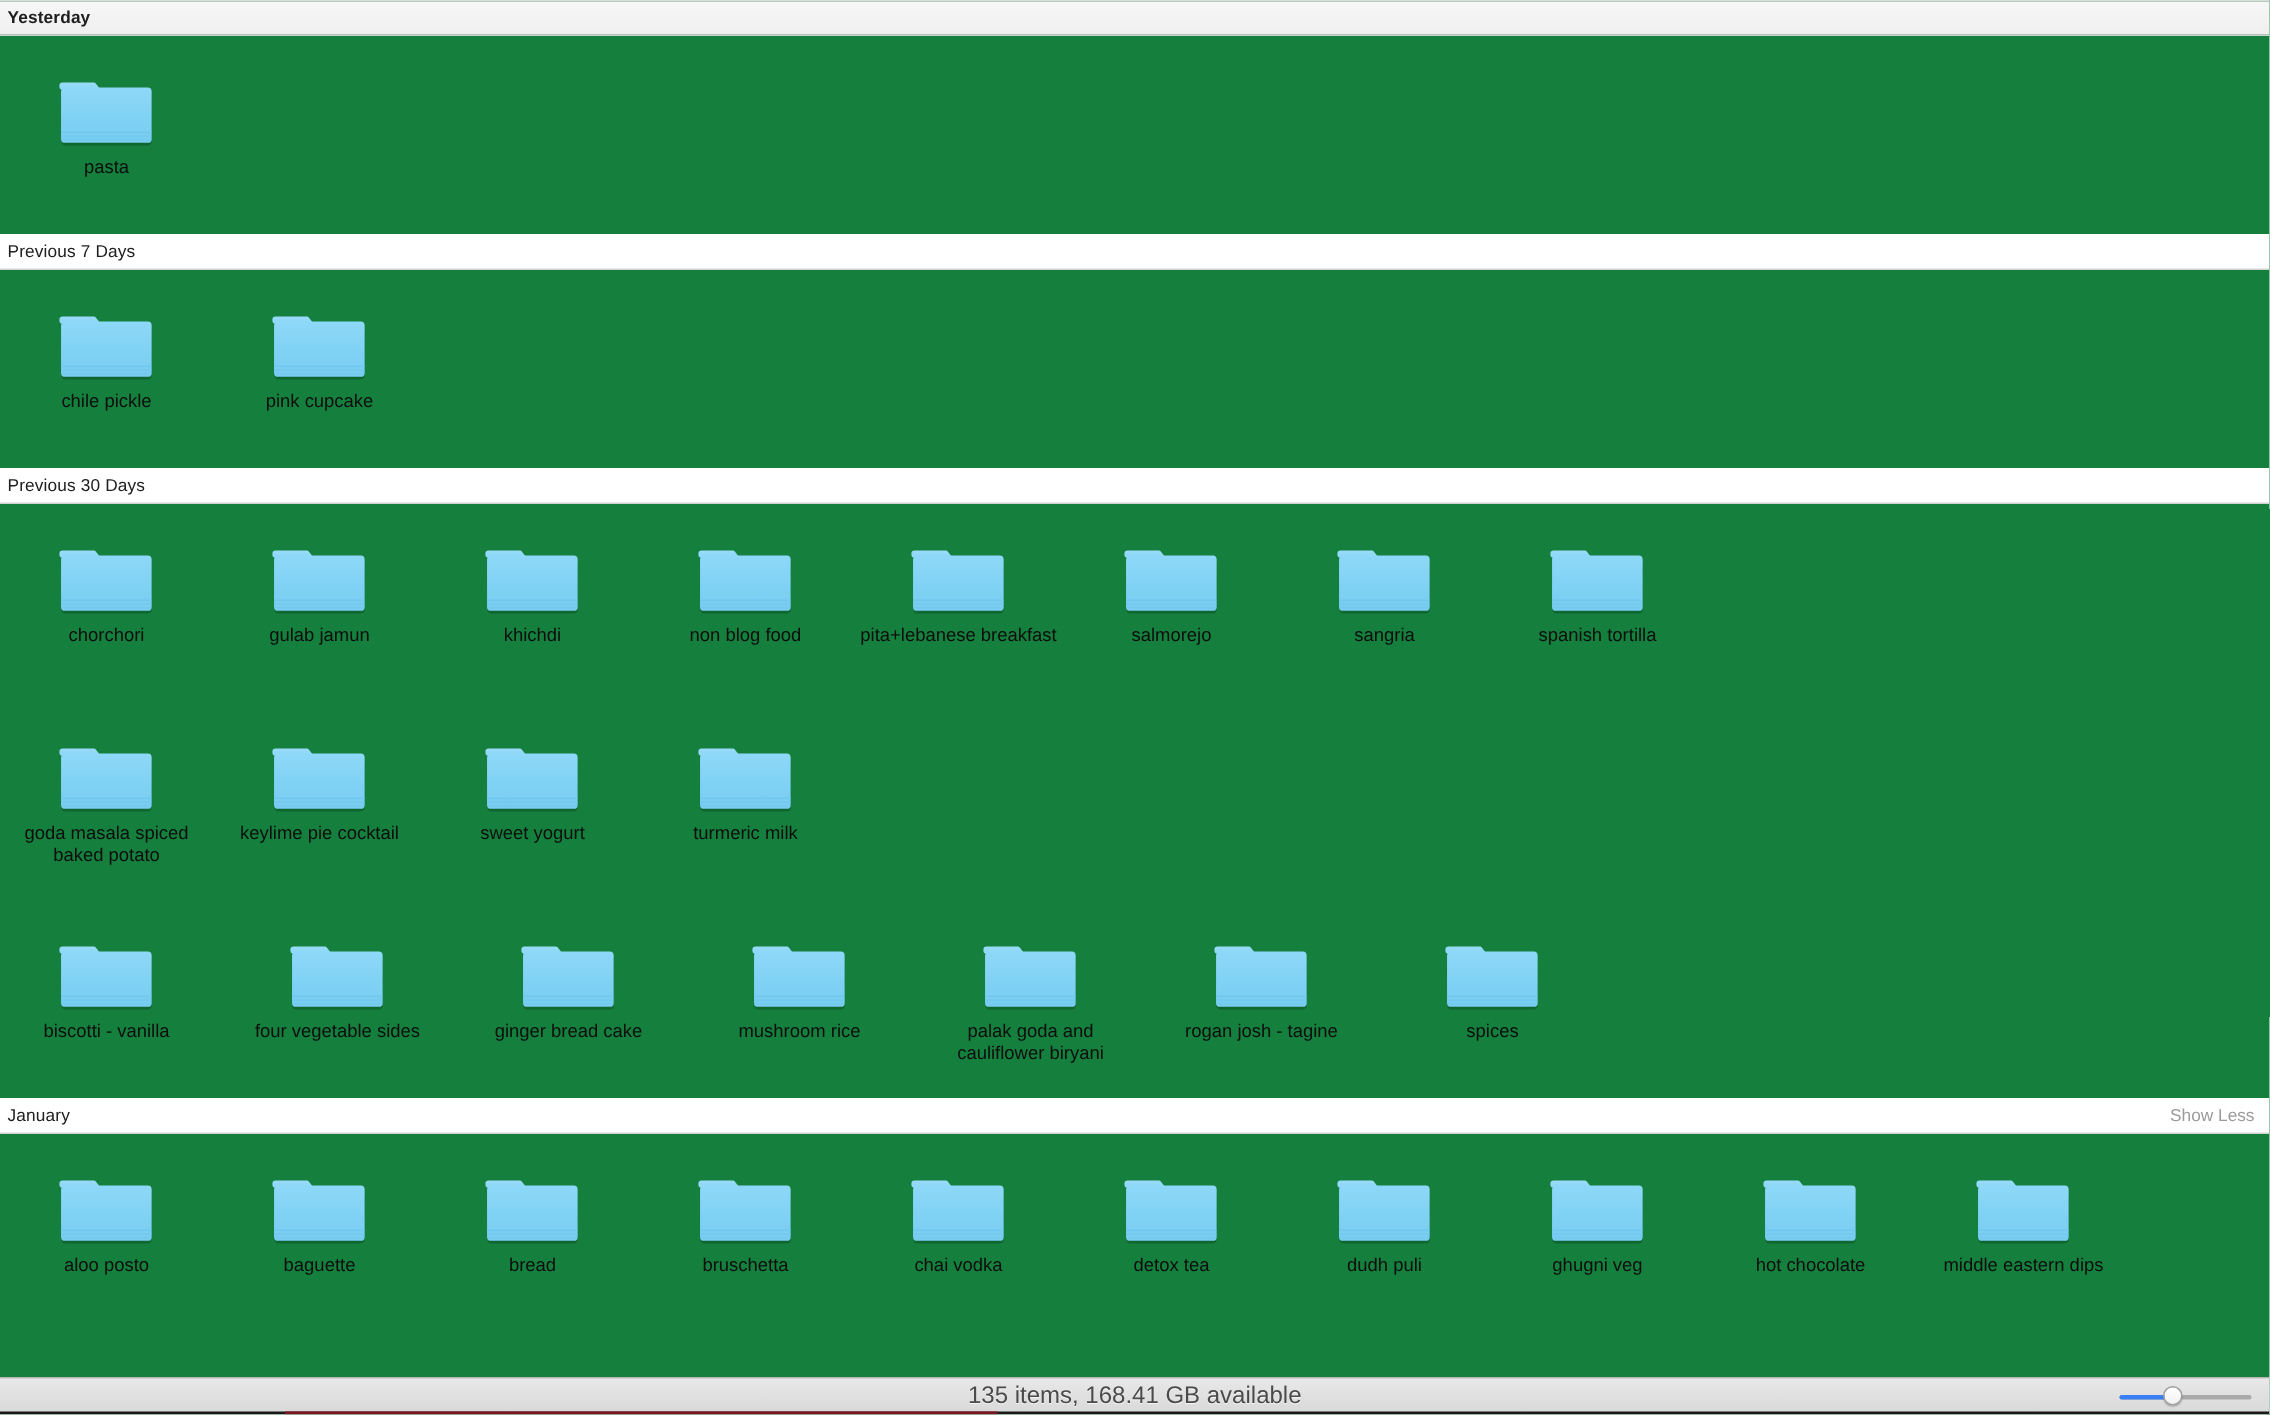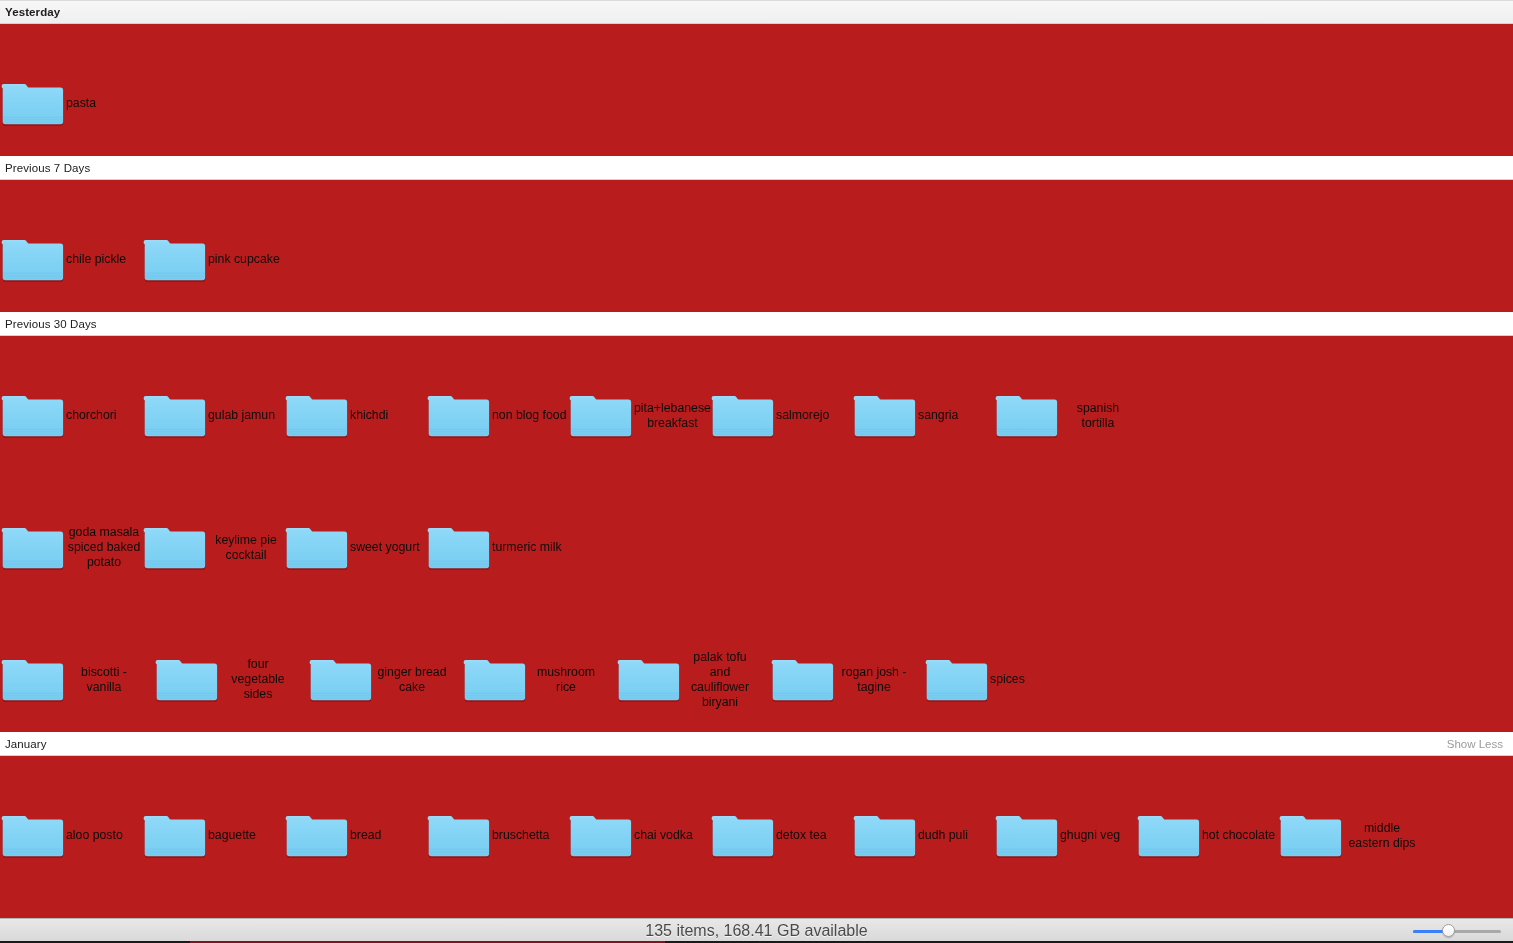--- a/index.html
+++ b/index.html
@@ -24,21 +24,21 @@
     overflow: hidden;
   }
 
   #file-list {
     position: absolute;
     left: 0;
     top: 0;
     width: 1513px;
     height: 918px;
     overflow: hidden;
-    background: #b91c1c;
+    background: #15803d;
   }
 
   
   .section-header {
     position: relative;
     height: 24px;
     padding-left: 5px;
     display: flex;
     align-items: center;
     font-size: 11.5px;
@@ -73,21 +73,21 @@
     display: flex;
     flex-wrap: wrap;
     align-content: flex-start;
     padding-top: 22px;
   }
 
   .file-item {
     width: 142px;
     min-height: 110px;
     display: flex;
-    flex-direction: row;
+    flex-direction: column;
     align-items: center;
     cursor: default;
   }
 
   .folder-icon {
     width: 66px;
     height: 53px;
     position: relative;
     display: block;
     flex: 0 0 auto;
@@ -679,21 +679,21 @@
                 </linearGradient>
               </defs>
               <path d="M5.5,11 h19.5 l3.4,4.2 h32.1 a2.6,2.6 0 0 1 2.6,2.6 v29.0 a2.6,2.6 0 0 1 -2.6,2.6 h-55.0 a2.6,2.6 0 0 1 -2.6,-2.6 v-33.2 a2.6,2.6 0 0 1 2.6,-2.6 z" fill="rgba(0,0,0,0.20)" transform="translate(0,1.6)"></path>
               <path d="M5.5,9 h19.0 a1.8,1.8 0 0 1 1.5,0.8 l3.1,4.0 h-25.3 a2.2,2.2 0 0 1 -2.2,-2.2 v-0.4 a2.2,2.2 0 0 1 2.2,-2.2 z" fill="url(#tg)"></path>
               <path d="M3.3,12.4 h25.6 h31.6 a2.6,2.6 0 0 1 2.6,2.6 v31.6 a2.6,2.6 0 0 1 -2.6,2.6 h-55.2 a2.6,2.6 0 0 1 -2.6,-2.6 v-31.6 z" fill="url(#fg)"></path>
               <rect x="3.0" y="41.6" width="60.1" height="1.1" fill="#6cc6ec" opacity="0.75"></rect>
               <rect x="3.0" y="44.2" width="60.1" height="1.1" fill="#6cc6ec" opacity="0.6"></rect>
               <rect x="3.0" y="46.6" width="60.1" height="1.0" fill="#6cc6ec" opacity="0.45"></rect>
             </svg>
           </span>
-          <span class="file-label">palak tofu and cauliflower biryani</span>
+          <span class="file-label">palak goda and cauliflower biryani</span>
         </div>
         <div class="file-item">
           <span class="folder-icon">
             <svg viewBox="0 0 66 53" xmlns="http://www.w3.org/2000/svg">
               <defs>
                 <linearGradient id="fg" x1="0" y1="0" x2="0" y2="1">
                   <stop offset="0%" stop-color="#8ed8f8"></stop>
                   <stop offset="55%" stop-color="#80d2f4"></stop>
                   <stop offset="100%" stop-color="#79cdf1"></stop>
                 </linearGradient>

